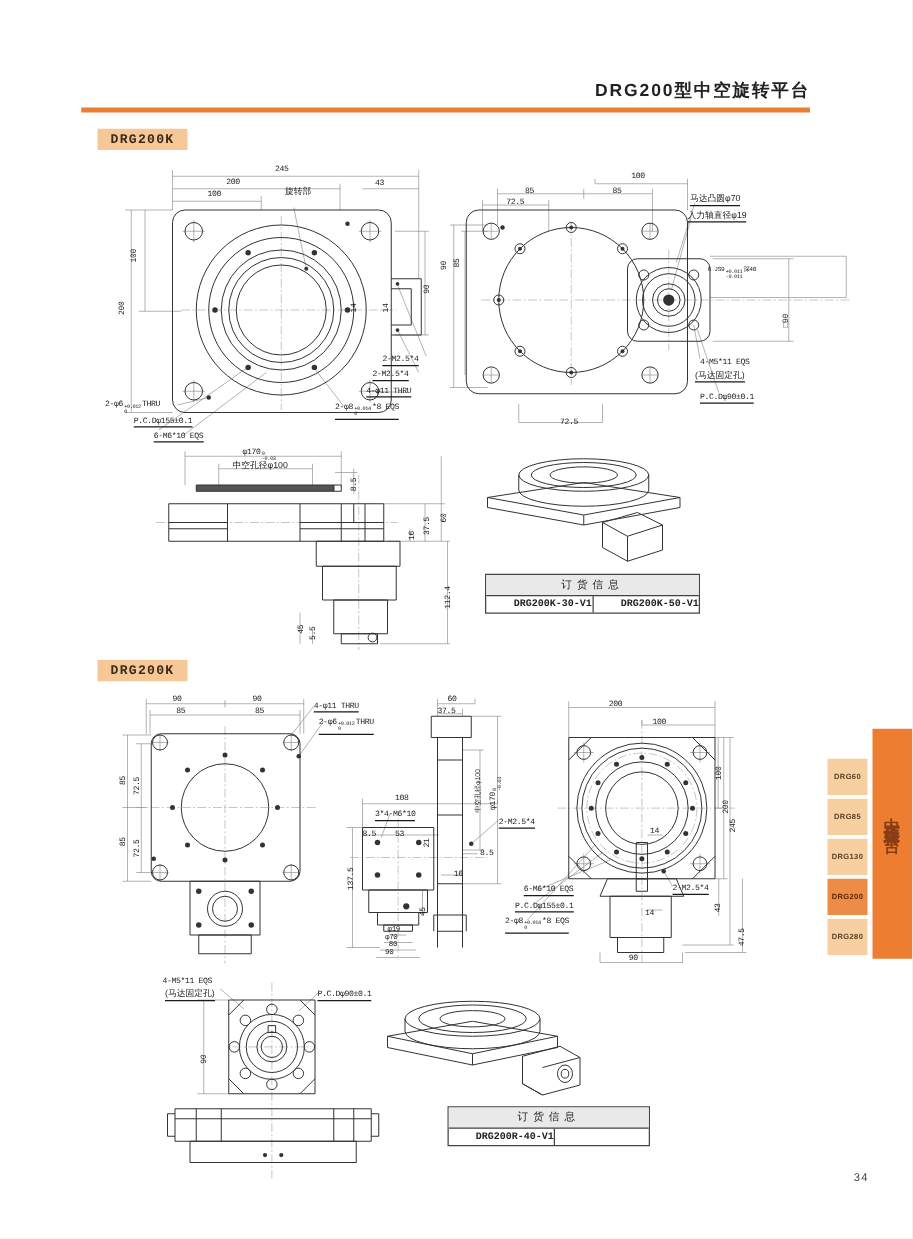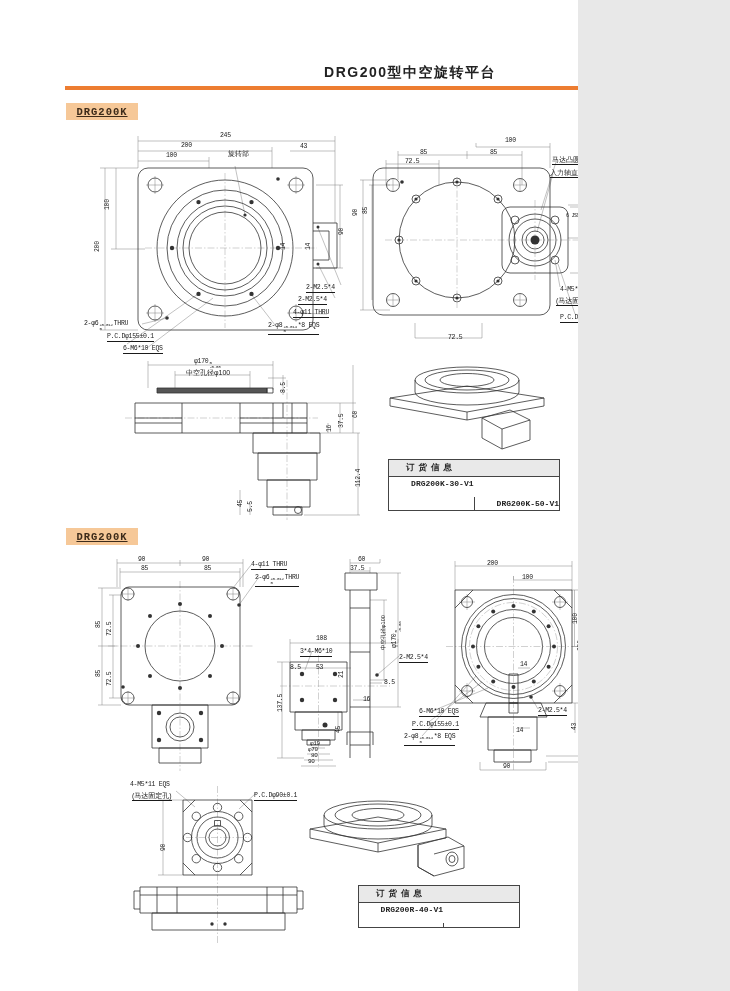--- a/index.html
+++ b/index.html
@@ -1,44 +1,44 @@
 <!DOCTYPE html>
 <html><head>
 <meta charset="utf-8">
 <style>
   html,body{margin:0;padding:0;background:#e8e8e8;}
-  #page{position:relative;width:578px;height:991px;background:#ffffff;overflow:hidden;
+  #page{position:relative;width:730px;height:991px;background:#ffffff;overflow:hidden;
         font-family:"Liberation Sans","DejaVu Sans",sans-serif;}
   svg{position:absolute;overflow:visible;}
   .ln{stroke:#333;stroke-width:.8;fill:none;stroke-linejoin:round;}
   .filldark{fill:#555;stroke:none;}
   .dl{stroke:#777;stroke-width:.45;fill:none;}
   .cl{stroke:#999;stroke-width:.45;fill:none;stroke-dasharray:7 2 1.5 2;}
   .dot{fill:#333;stroke:none;}
   .dim{position:absolute;font:6.5px/1.1 "Liberation Mono","DejaVu Sans Mono",monospace;
        color:#1a1a1a;white-space:nowrap;letter-spacing:-.3px;z-index:5;}
   .cn{font-family:"Liberation Sans","DejaVu Sans",sans-serif;font-size:7px;letter-spacing:0;}
   .sm{font-size:5px;}
   .v{transform:rotate(-90deg);transform-origin:0 0;}
   .u{border-bottom:.7px solid #1a1a1a;padding-bottom:.5px;}
   .tol{display:inline-flex;flex-direction:column;font-size:4.2px;line-height:1.05;
        vertical-align:-1px;margin:0 1px;letter-spacing:-.3px;}
   .hdr-title{position:absolute;right:82px;top:64px;font-weight:bold;font-size:14px;
        letter-spacing:1.5px;color:#222;}
   .hdr-rule{position:absolute;left:65px;top:86px;width:583px;height:4px;background:#ed7d31;}
-  .seclabel{position:absolute;left:66px;width:72px;height:17px;background:#f6c898;color:#3d2b1a;
+  .seclabel{position:absolute;left:78px;width:72px;height:17px;background:#f6c898;color:#3d2b1a;
        font:bold 10.5px "Liberation Mono","DejaVu Sans Mono",monospace;display:flex;
-       align-items:center;justify-content:center;letter-spacing:1px;text-decoration:underline;}
+       align-items:center;justify-content:center;letter-spacing:1px;}
   .otable{position:absolute;border:1px solid #444;background:#fff;z-index:6;
        font-family:"Liberation Mono","DejaVu Sans Mono",monospace;}
-  .th{background:#e9e9e9;border-bottom:1px solid #444;font-size:8.5px;
-       font-weight:bold;letter-spacing:4px;padding:2px 17px;color:#222;}
+  .th{background:#e9e9e9;border-bottom:1px solid #444;text-align:center;font-size:8.5px;
+       font-weight:normal;letter-spacing:4px;padding:2px 0;color:#222;}
   .trow{display:flex;}
   .td{font-size:8px;font-weight:bold;text-align:right;padding:2px 0;color:#222;flex:1;}
-  .td + .td{border-left:1px solid #444;margin-top:20px;}
+  .td + .td{border-left:1px solid #444;}
   .tab{position:absolute;left:662px;width:32px;height:29px;background:#f7cfa0;color:#5a4026;
        font:bold 6px "Liberation Sans","DejaVu Sans",sans-serif;display:flex;align-items:center;
        justify-content:center;letter-spacing:.3px;cursor:pointer;}
   .tab.active{background:#ec8c46;color:#5c2509;}
   .sidebar-bar{position:absolute;left:698px;top:583px;width:32px;height:184px;background:#ed7d31;}
   .sidebar-text{position:absolute;left:704px;top:644px;writing-mode:vertical-rl;
        font:bold 13px "Liberation Sans","DejaVu Sans",sans-serif;color:#8a3c15;letter-spacing:3px;}
   .pagenum{position:absolute;left:683px;top:937px;font-size:9px;color:#444;letter-spacing:1px;}
 </style>
 </head>

